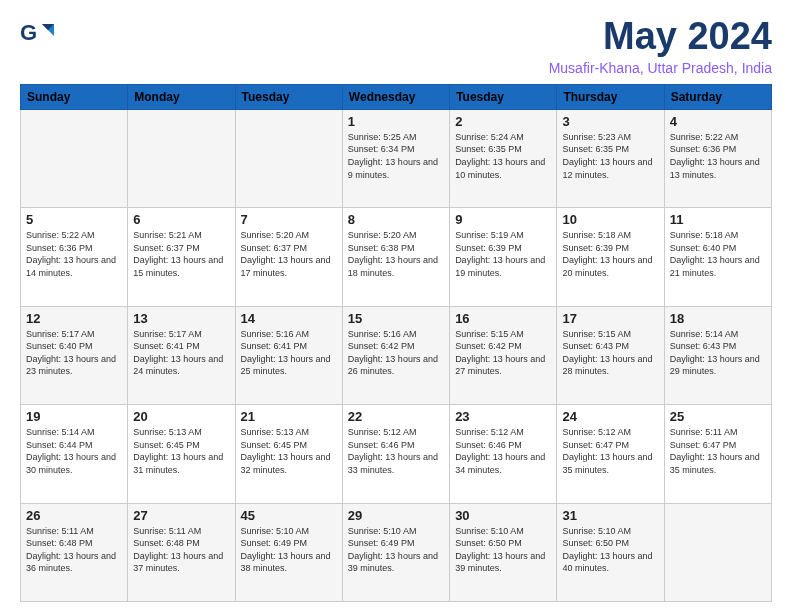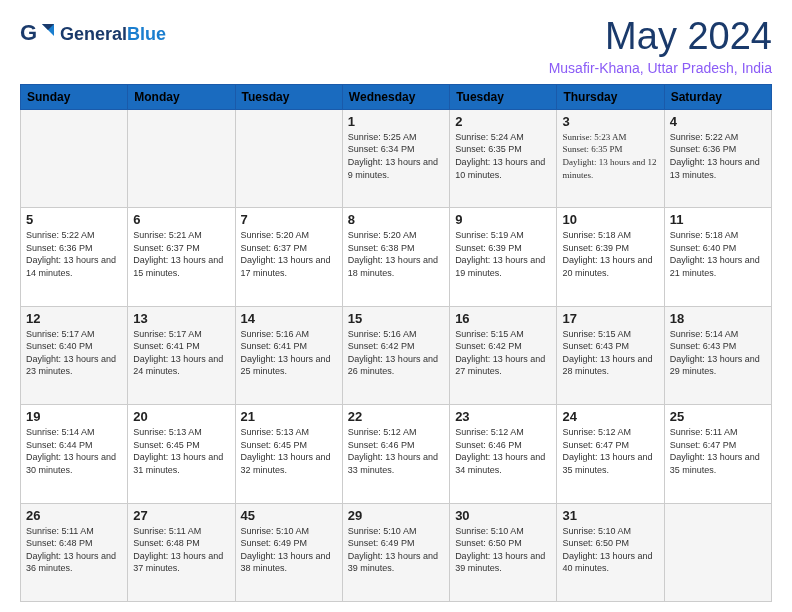--- a/index.html
+++ b/index.html
@@ -26,21 +26,21 @@
     .logo {
       display: flex;
       flex-direction: column;
       align-items: flex-start;
     }
     .title-block {
       text-align: right;
     }
     .month-title {
       font-size: 38px;
-      font-weight: normal;
+      font-weight: bold;
       color: #1a3a6b;
       line-height: 1.1;
     }
     .location {
       font-size: 14px;
       color: #8b5cf6;
       margin-top: 2px;
     }
     .calendar {
       flex: 1;
@@ -99,26 +99,20 @@
 
 <div class="page">
   <div class="header">
     <div class="logo">
       <div class="logo-wrapper">
         <svg width="36" height="36" viewBox="0 0 36 36">
           <text x="0" y="24" font-size="22" font-weight="bold" fill="#1a3a6b" font-family="Arial">G</text>
           <polygon points="22,8 34,8 34,20" fill="#1a7ecf"></polygon>
           <polygon points="22,8 34,8 28,14" fill="#1a3a6b"></polygon>
         </svg>
-        <div>
-          <div style="display:flex; gap:0;">
-            <span style="font-size:18px;font-weight:bold;color:#1a3a6b;">General</span>
-              <span style="font-size:18px;font-weight:bold;color:#1a7ecf;">Blue</span>
-          </div>
-        </div>
       </div>
     </div>
     <div class="title-block">
       <div class="month-title">May 2024</div>
       <div class="location">Musafir-Khana, Uttar Pradesh, India</div>
     </div>
   </div>
 
   <table class="calendar">
     <thead>
@@ -144,21 +138,21 @@
 Daylight: 13 hours and 9 minutes.</div>
           </td>
           <td>
             <span class="day-num">2</span>
             <div class="day-info" style="white-space: pre-line;">Sunrise: 5:24 AM
 Sunset: 6:35 PM
 Daylight: 13 hours and 10 minutes.</div>
           </td>
           <td>
             <span class="day-num">3</span>
-            <div class="day-info" style="white-space: pre-line; font-family: Liberation Serif, serif;">Sunrise: 5:23 AM
+            <div class="day-info" style="white-space: pre-line;">Sunrise: 5:23 AM
 Sunset: 6:35 PM
 Daylight: 13 hours and 12 minutes.</div>
           </td>
           <td>
             <span class="day-num">4</span>
             <div class="day-info" style="white-space: pre-line;">Sunrise: 5:22 AM
 Sunset: 6:36 PM
 Daylight: 13 hours and 13 minutes.</div>
           </td>
         </tr>

